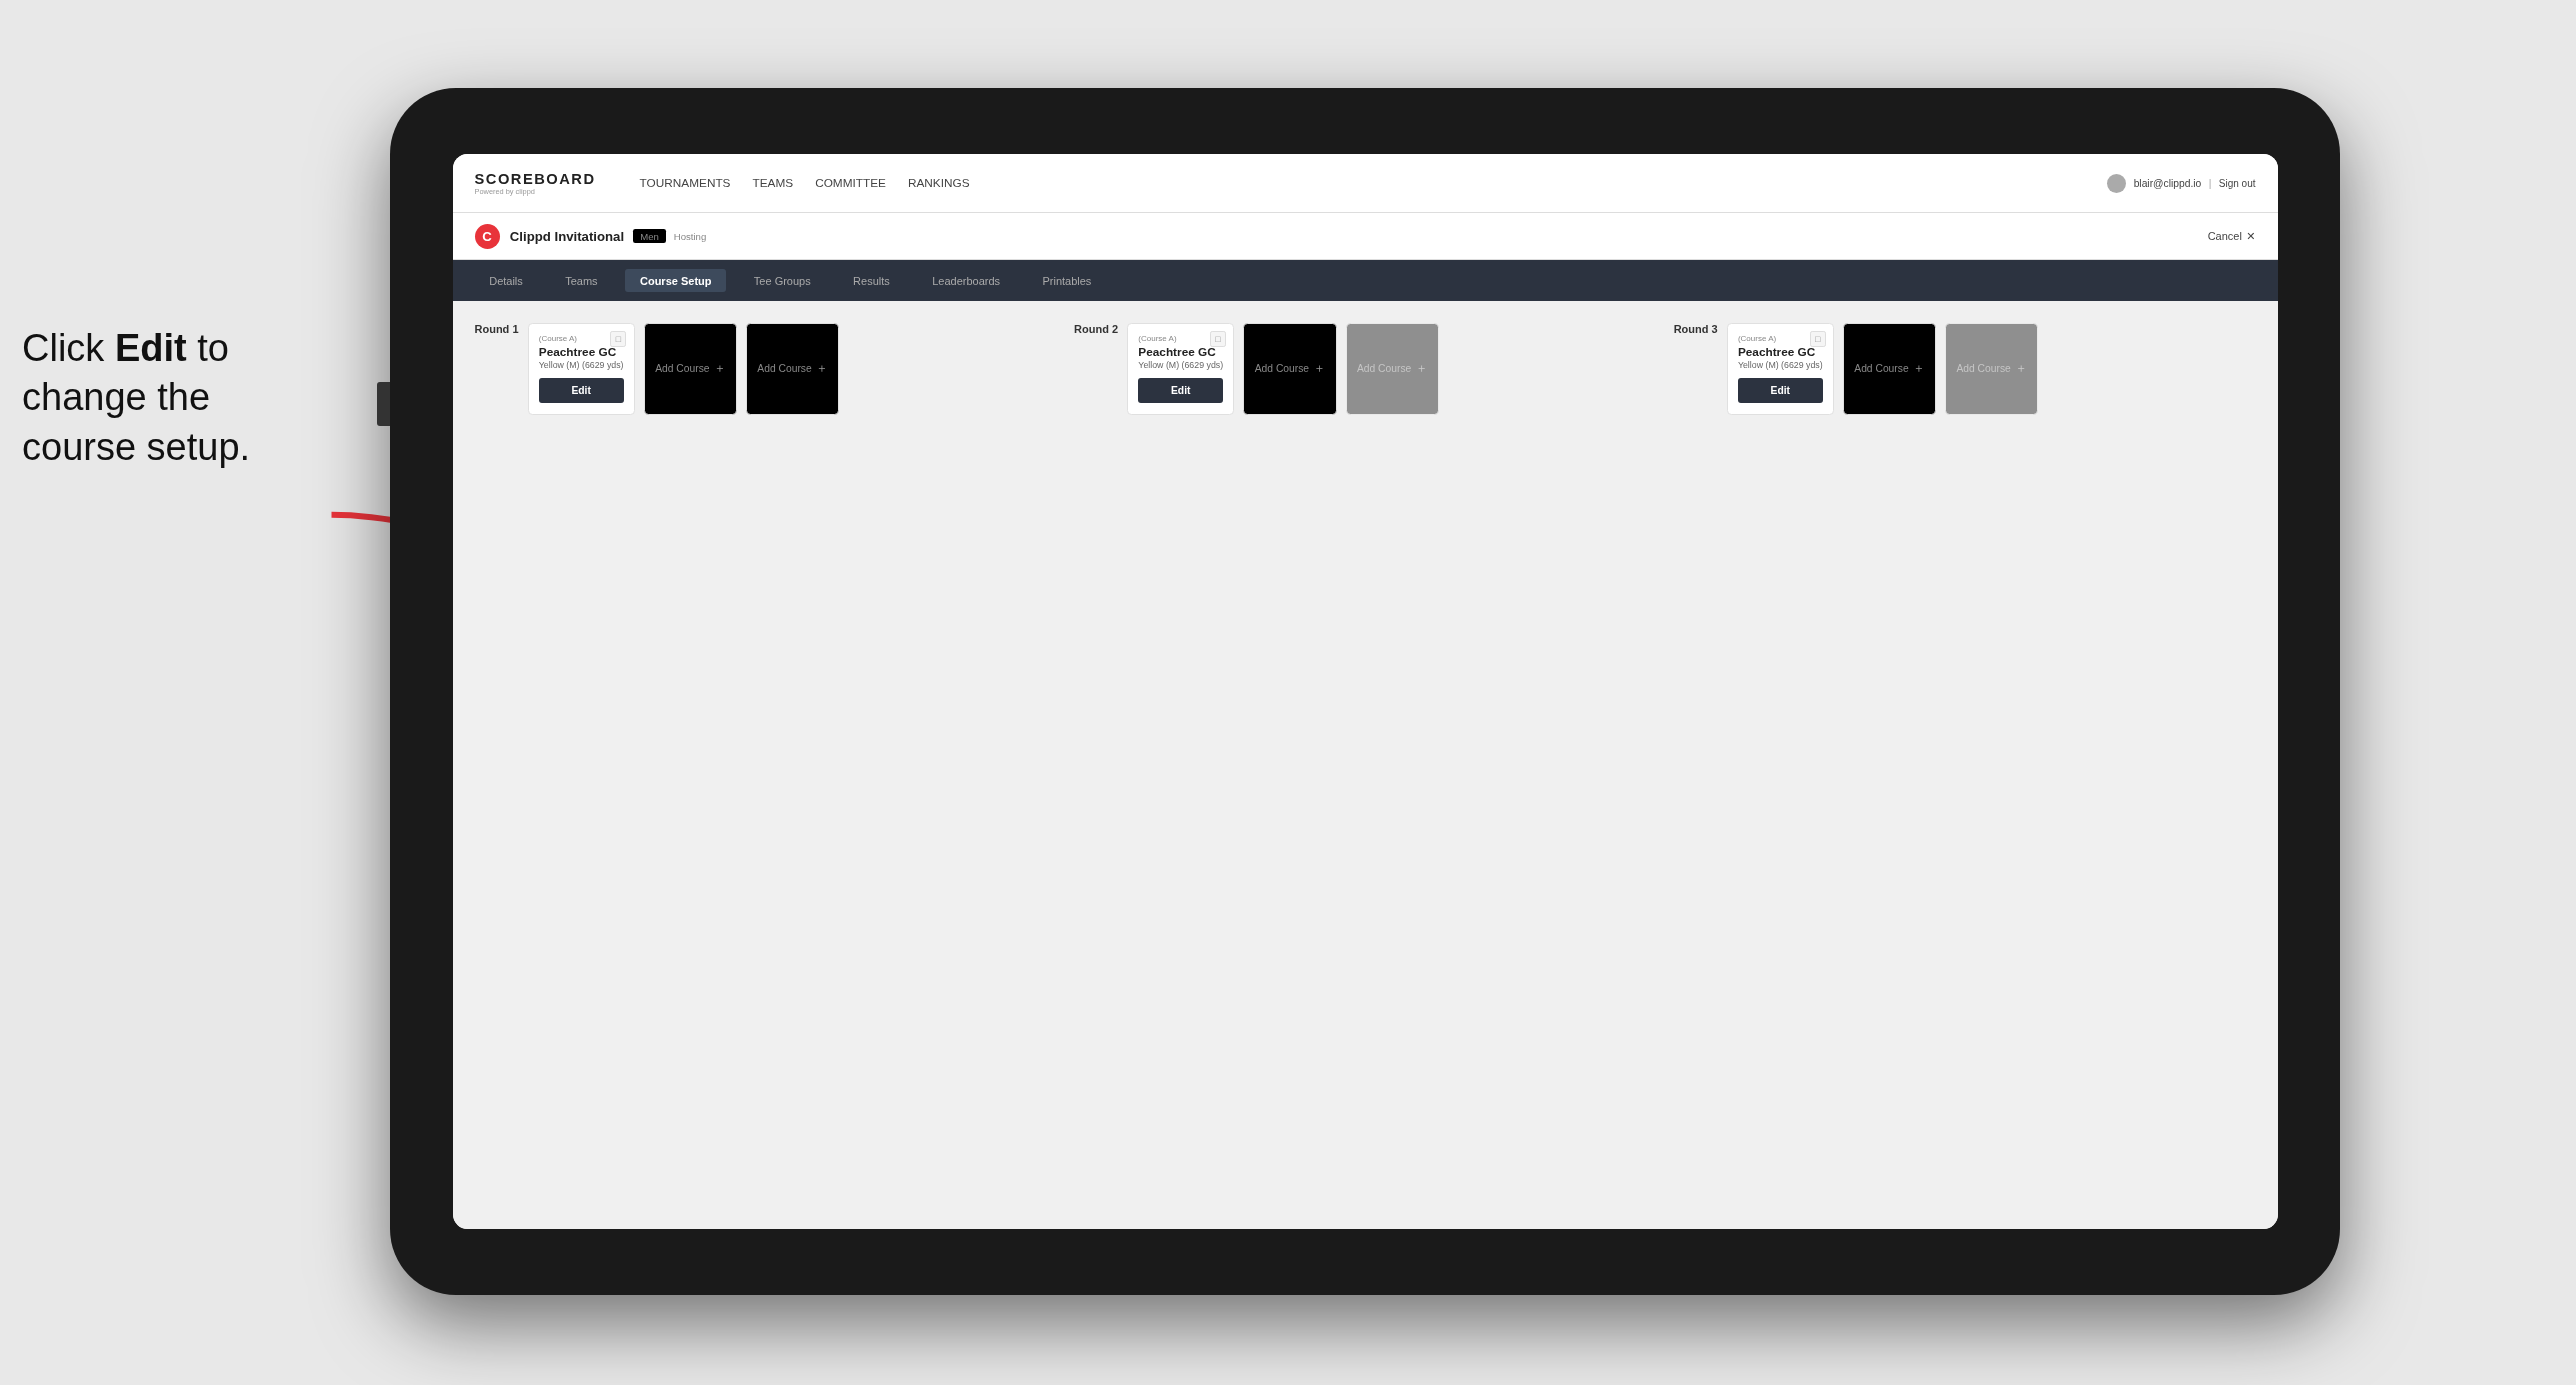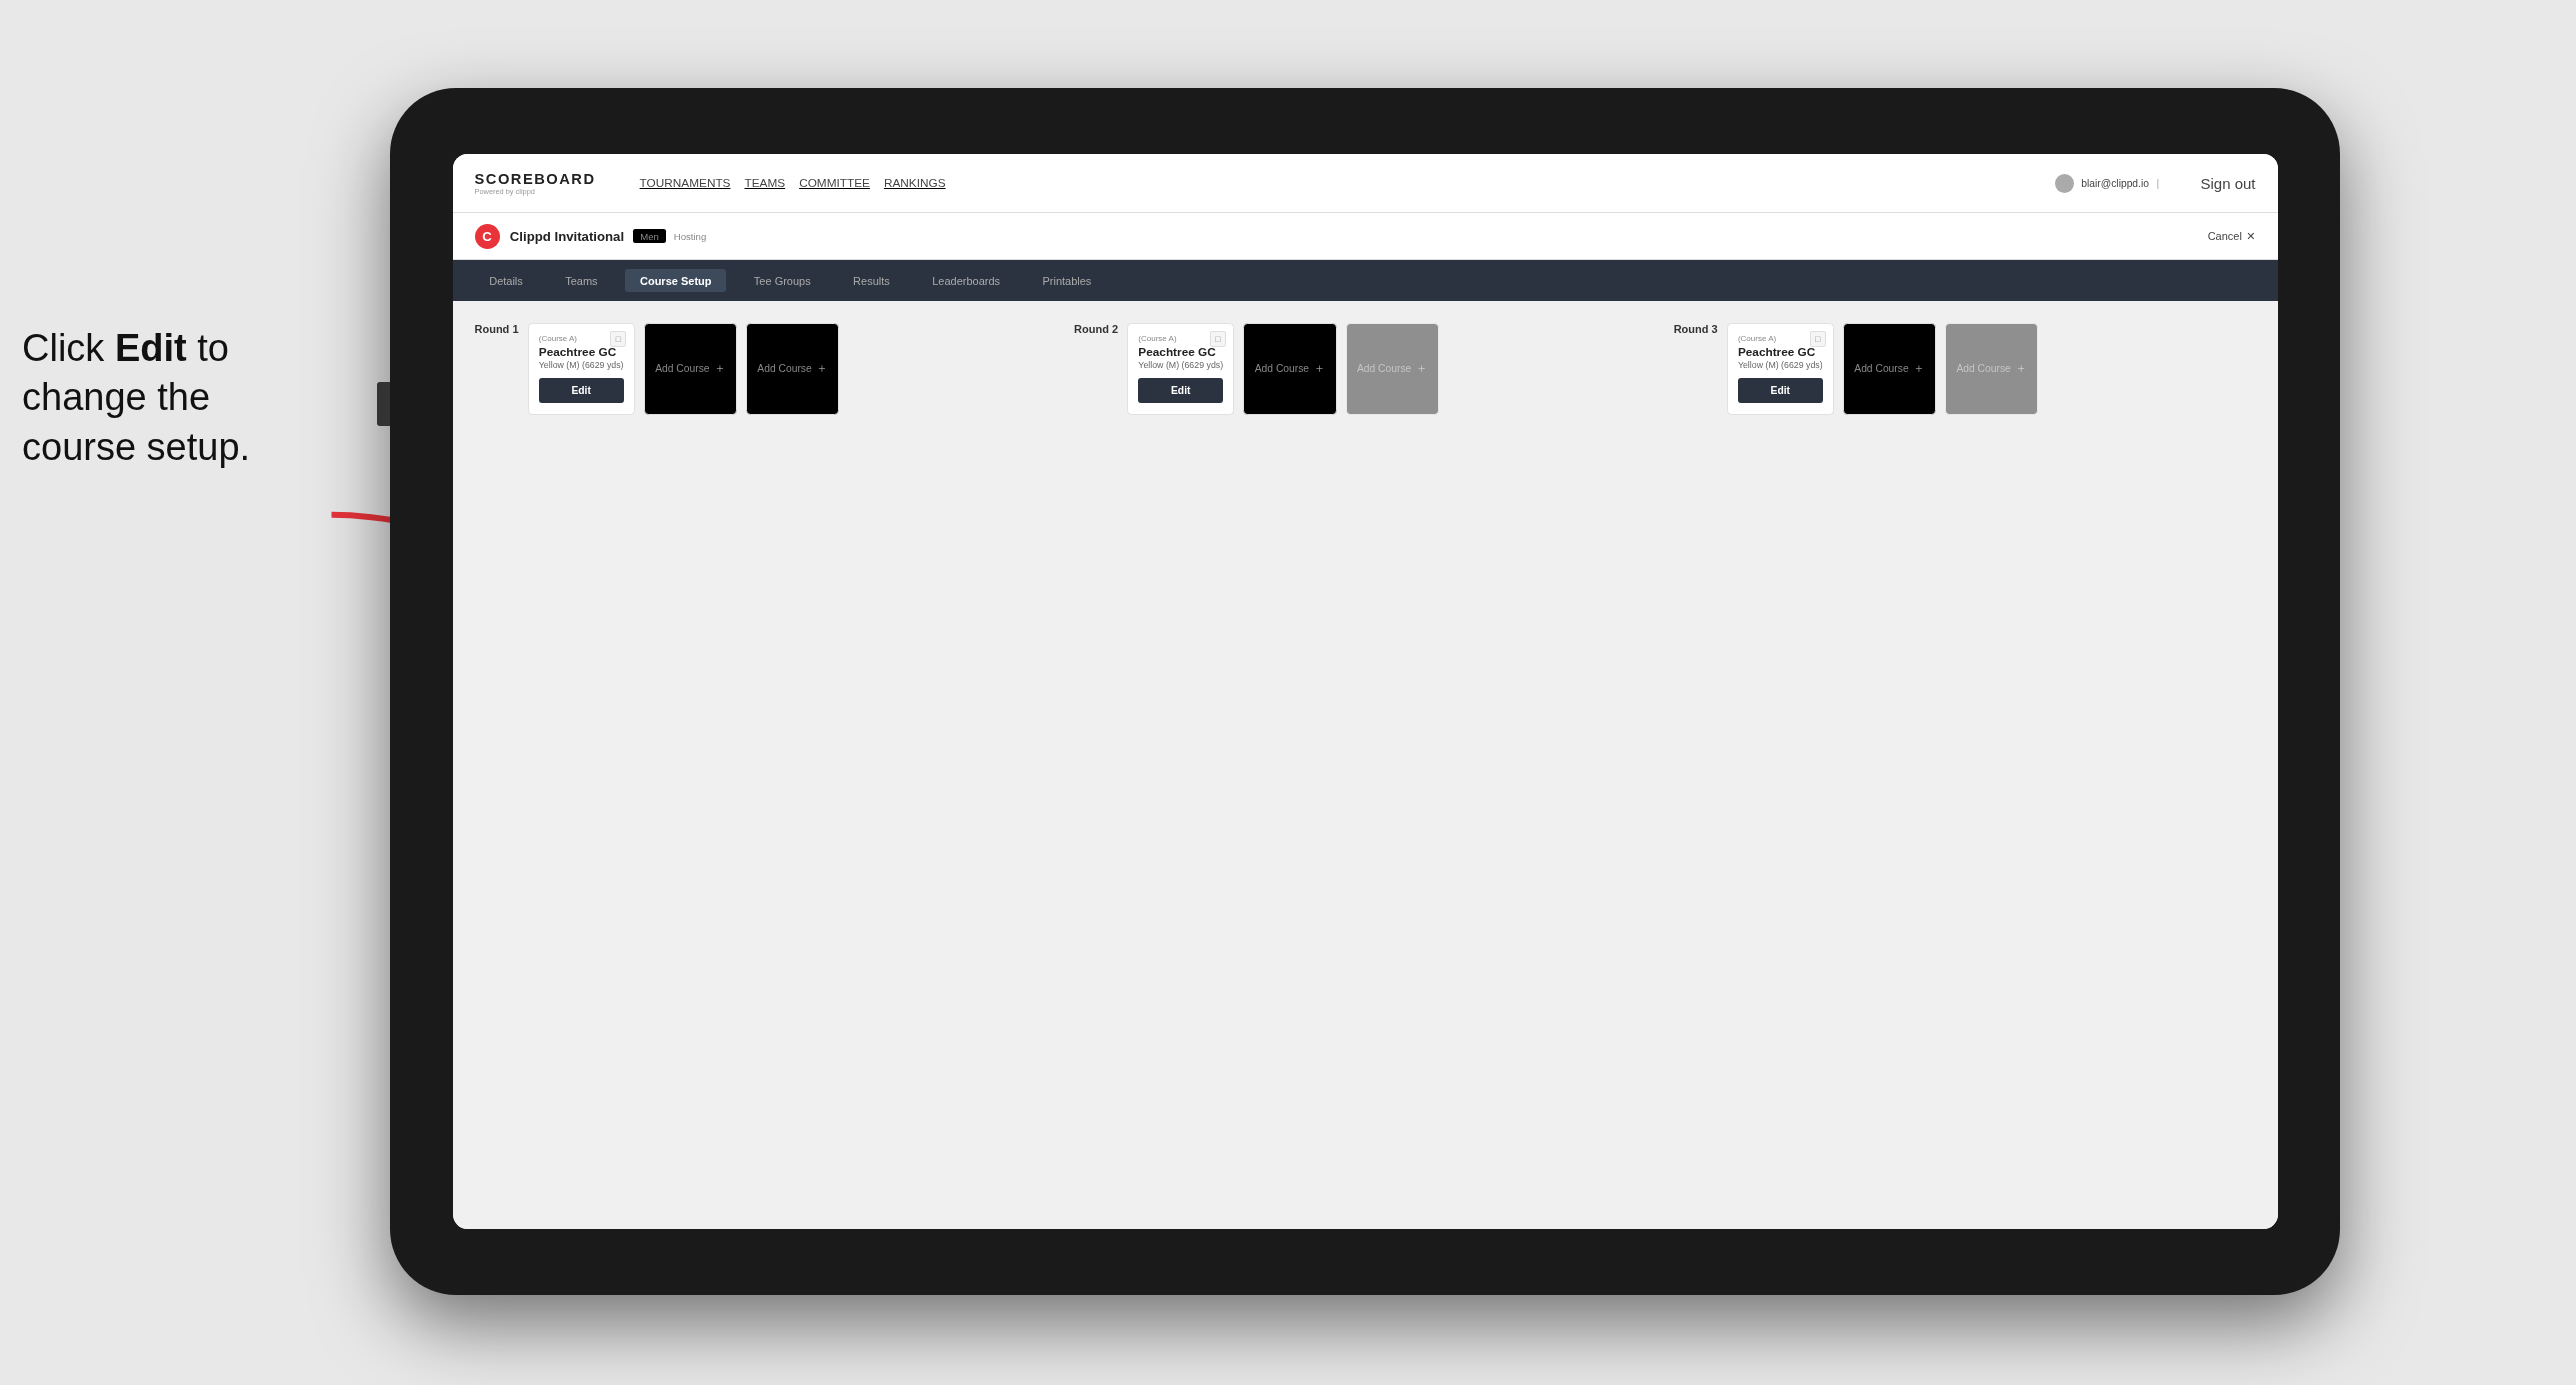--- a/index.html
+++ b/index.html
@@ -87,23 +87,22 @@
       color: #222;
     }
 
     .logo-sub {
       font-size: 7.4px;
       color: #999;
     }
 
     .nav-items {
       display: flex;
-      gap: 14px;
+      gap: 22px;
       flex: 1;
-      text-decoration: underline;
     }
 
     .nav-item {
       font-size: 11.8px;
       color: #444;
       cursor: pointer;
       padding: 3.7px 0;
       font-weight: 500;
     }
 
@@ -117,23 +116,22 @@
 
     .user-avatar {
       width: 19px;
       height: 19px;
       background: #aaa;
       border-radius: 50%;
     }
 
     .sign-out {
       color: #444;
-      font-size: 15px;
-      cursor: pointer;
-      margin-left: 34px;
+      font-size: 10px;
+      cursor: pointer;
     }
 
     
     .sub-header {
       background: #fff;
       border-bottom: 0.7px solid #ddd;
       display: flex;
       align-items: center;
       padding: 0 22px;
       height: 47px;

